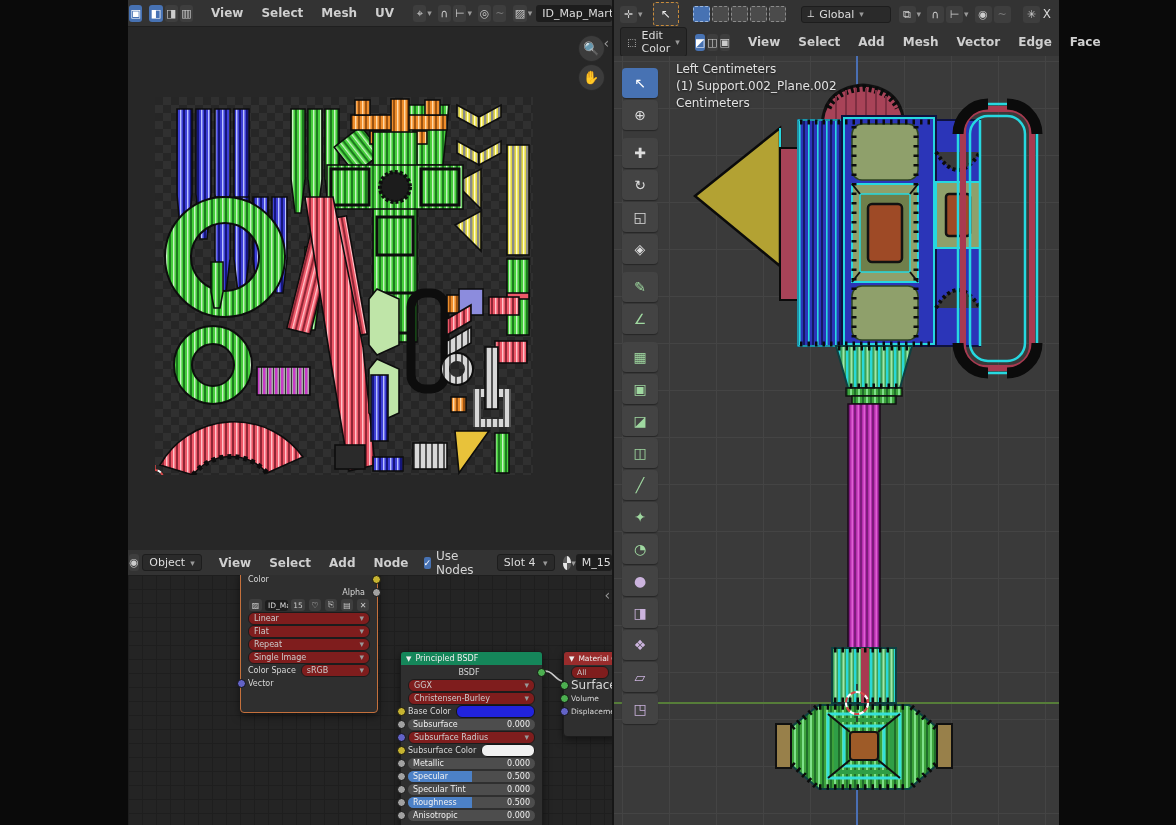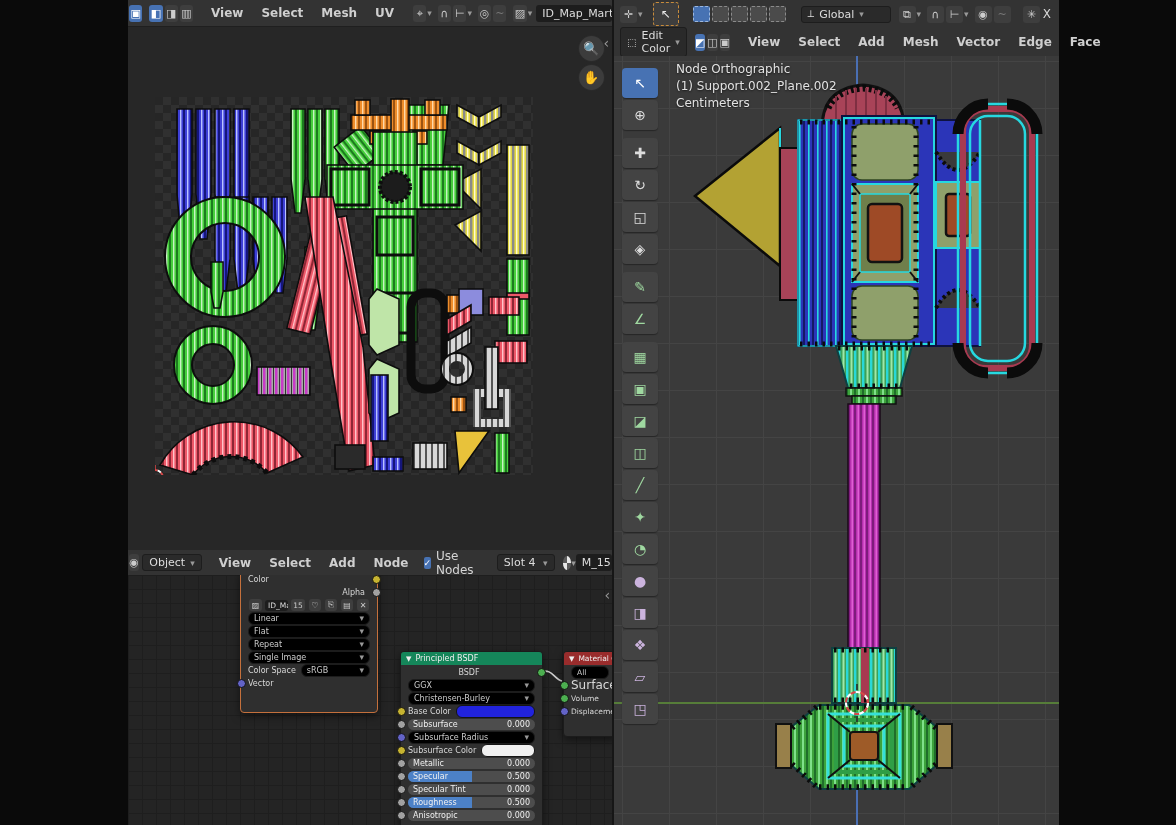--- a/index.html
+++ b/index.html
@@ -48,21 +48,21 @@
     background-image:linear-gradient(#1e1e1e 1px,transparent 1px),linear-gradient(90deg,#1e1e1e 1px,transparent 1px);
     background-size:14px 14px;}
   .node{position:absolute;background:#2f2f2f;border:1px solid #1b1b1b;border-radius:4px;
     box-shadow:0 3px 8px rgba(0,0,0,.5);font-size:8px;color:#d8d8d8;}
   .node.selected{border:1.5px solid #c4703c;}
   .nhead{height:13px;display:flex;align-items:center;gap:4px;padding:0 5px;color:#eee;
     border-radius:3px 3px 0 0;font-size:8px;}
   .nrow{position:relative;height:12px;display:flex;align-items:center;padding:0 7px;margin-top:1px;}
   .sock{position:absolute;width:7px;height:7px;border-radius:50%;border:1px solid #111;top:2px;}
   .sock.l{left:-4px;} .sock.r{right:-4px;}
-  .ndd{flex:1;background:#000000;border:1px solid #1c1c1c;border-radius:6px;height:11px;display:flex;
+  .ndd{flex:1;background:#7f1d1d;border:1px solid #1c1c1c;border-radius:6px;height:11px;display:flex;
     align-items:center;justify-content:space-between;padding:0 5px;color:#ccc;}
   .nslider{flex:1;position:relative;background:#4d4d4d;border-radius:6px;height:11px;display:flex;
     align-items:center;justify-content:space-between;padding:0 5px;overflow:hidden;color:#f0f0f0;}
   .nslider .fillbar{position:absolute;left:0;top:0;bottom:0;width:50%;background:#4c81c7;}
   .nslider span{position:relative;}
   .swatch{flex:1;height:11px;border-radius:6px;border:1px solid #151515;}
   .nlabel{margin-right:5px;white-space:nowrap;}
   .checkbox{width:12px;height:12px;background:#4772b3;border-radius:2px;color:#fff;font-size:9px;
     display:inline-flex;align-items:center;justify-content:center;margin-right:5px;}
   .sphere-ico{width:14px;height:14px;border-radius:50%;
@@ -393,21 +393,21 @@
         <path d="M205,651 H295 M205,731 H295 M178,672 L205,649 M322,672 L295,649 M178,708 L205,733 M322,708 L295,733" stroke="#0b0b0b" stroke-width="5.5" stroke-dasharray="2.5 5" fill="none"></path>
         <path d="M214,658 L236,676 M286,658 L264,676 M214,722 L236,704 M286,722 L264,704" stroke="#111" stroke-width="2"></path>
 
         <g transform="translate(243,647)">
           <circle r="11" fill="none" stroke="#fff" stroke-width="2.2" stroke-dasharray="5 5"></circle>
           <circle r="11" fill="none" stroke="#d94848" stroke-width="2.2" stroke-dasharray="5 5" stroke-dashoffset="5"></circle>
           <path d="M0,-19 V-13 M0,13 V19 M-19,0 H-13 M13,0 H19" stroke="#2a2a2a" stroke-width="1.6"></path>
         </g>
       </svg>
       <div id="overlay-text">
-        <div>Node Orthographic</div>
+        <div>Left Centimeters</div>
         <div>(1) Support.002_Plane.002</div>
         <div>Centimeters</div>
       </div>
       <div id="toolbar">
           <div class="tbtn active">↖</div>
           <div class="tbtn" style="margin-bottom: 6px;">⊕</div>
           <div class="tbtn">✚</div>
           <div class="tbtn">↻</div>
           <div class="tbtn">◱</div>
           <div class="tbtn" style="margin-bottom: 6px;">◈</div>

